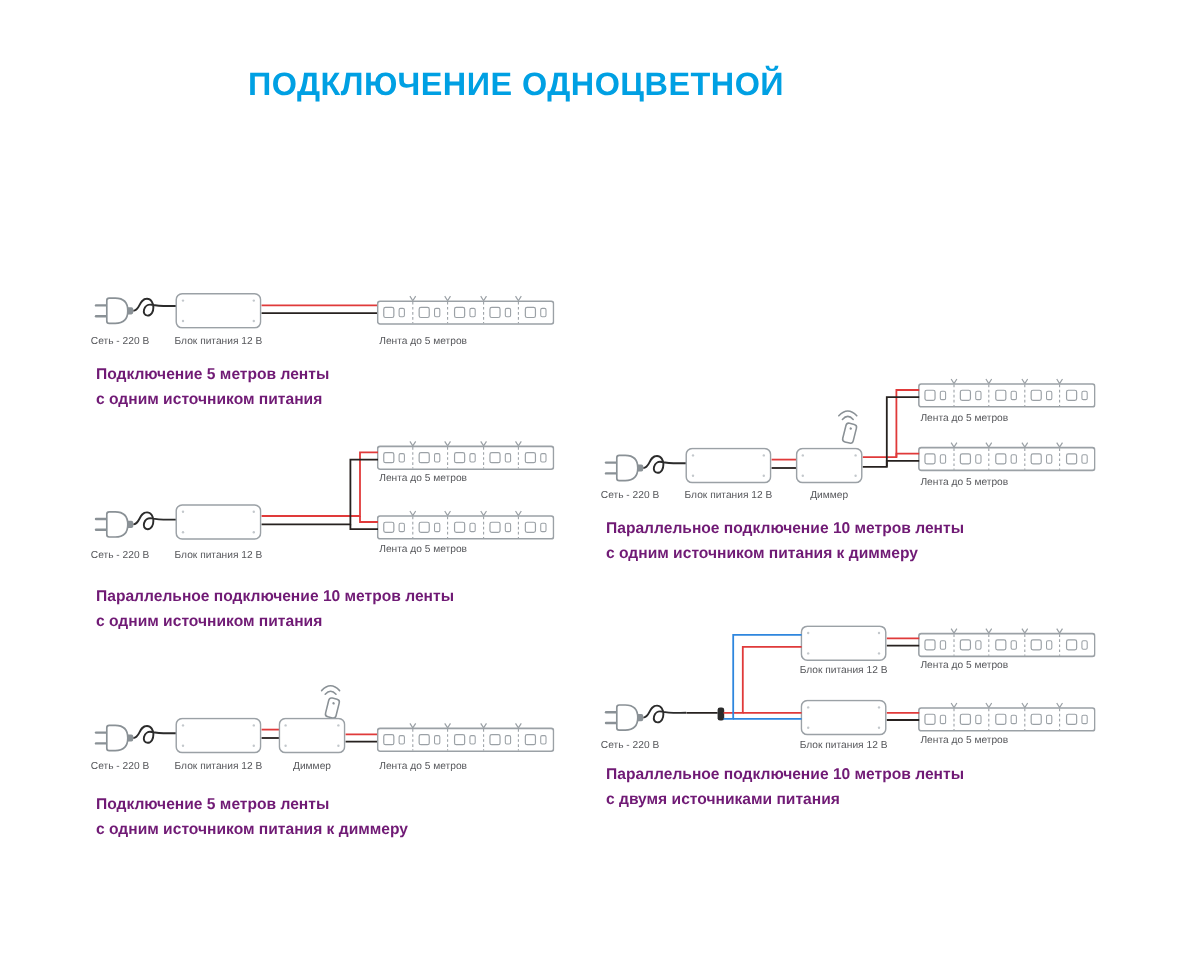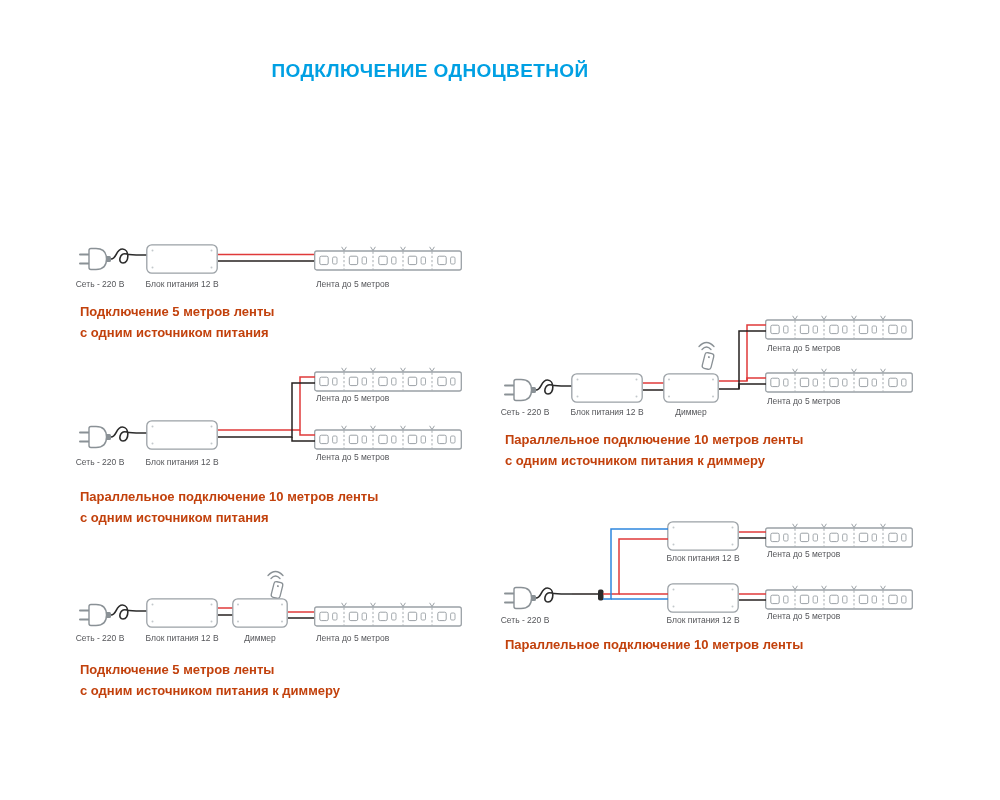--- a/index.html
+++ b/index.html
@@ -1,20 +1,20 @@
 <!DOCTYPE html>
 <html><head>
 <meta charset="utf-8">
 <style>
   html,body{margin:0;padding:0;background:#fff;}
   #page{position:relative;width:1000px;height:800px;background:#fff;overflow:hidden;
         font-family:"Liberation Sans",sans-serif;}
   .title{position:absolute;left:0;top:52px;width:860px;text-align:center;
-         color:#00A0E3;font-size:19px;font-weight:bold;line-height:37px;letter-spacing:.4px;}
-  .caption{position:absolute;color:#c2410c;font-size:13px;font-weight:bold;line-height:21px;}
+         color:#00A0E3;font-size:27px;font-weight:bold;line-height:37px;letter-spacing:.4px;}
+  .caption{position:absolute;color:#701a75;font-size:13px;font-weight:bold;line-height:21px;}
   .dsvg{position:absolute;}
   .comp{fill:#fff;stroke:#9BA1A6;stroke-width:1.3;}
   .led{fill:#fff;stroke:#9BA1A6;stroke-width:1;}
   .res{fill:#fff;stroke:#9BA1A6;stroke-width:.9;}
   .cut{fill:none;stroke:#9BA1A6;stroke-width:1;}
   .dash{stroke:#9BA1A6;stroke-width:.9;stroke-dasharray:2.2 2;}
   .wr{fill:none;stroke:#E03A3A;stroke-width:1.5;}
   .wk{fill:none;stroke:#26211F;stroke-width:1.5;}
   .wb{fill:none;stroke:#2E86DE;stroke-width:1.5;}
   .cord{fill:none;stroke:#2B2B2B;stroke-width:1.6;}
@@ -186,15 +186,16 @@
     <path class="wr" d="M244,79 H271"></path>
     <path class="wk" d="M244,85 H271"></path>
     <text class="lbl" x="208" y="46" text-anchor="middle">Блок питания 12 В</text>
     <text class="lbl" x="272" y="42">Лента до 5 метров</text>
     <text class="lbl" x="208" y="108" text-anchor="middle">Блок питания 12 В</text>
     <text class="lbl" x="272" y="104">Лента до 5 метров</text>
     <text class="lbl" x="30" y="108" text-anchor="middle">Сеть - 220 В</text>
   </svg>
   <div class="caption" style="left:505px;top:634px">
     <div>Параллельное подключение 10 метров ленты</div>
+    <div>с двумя источниками питания</div>
   </div>
 
 </div>
 
 </body></html>

